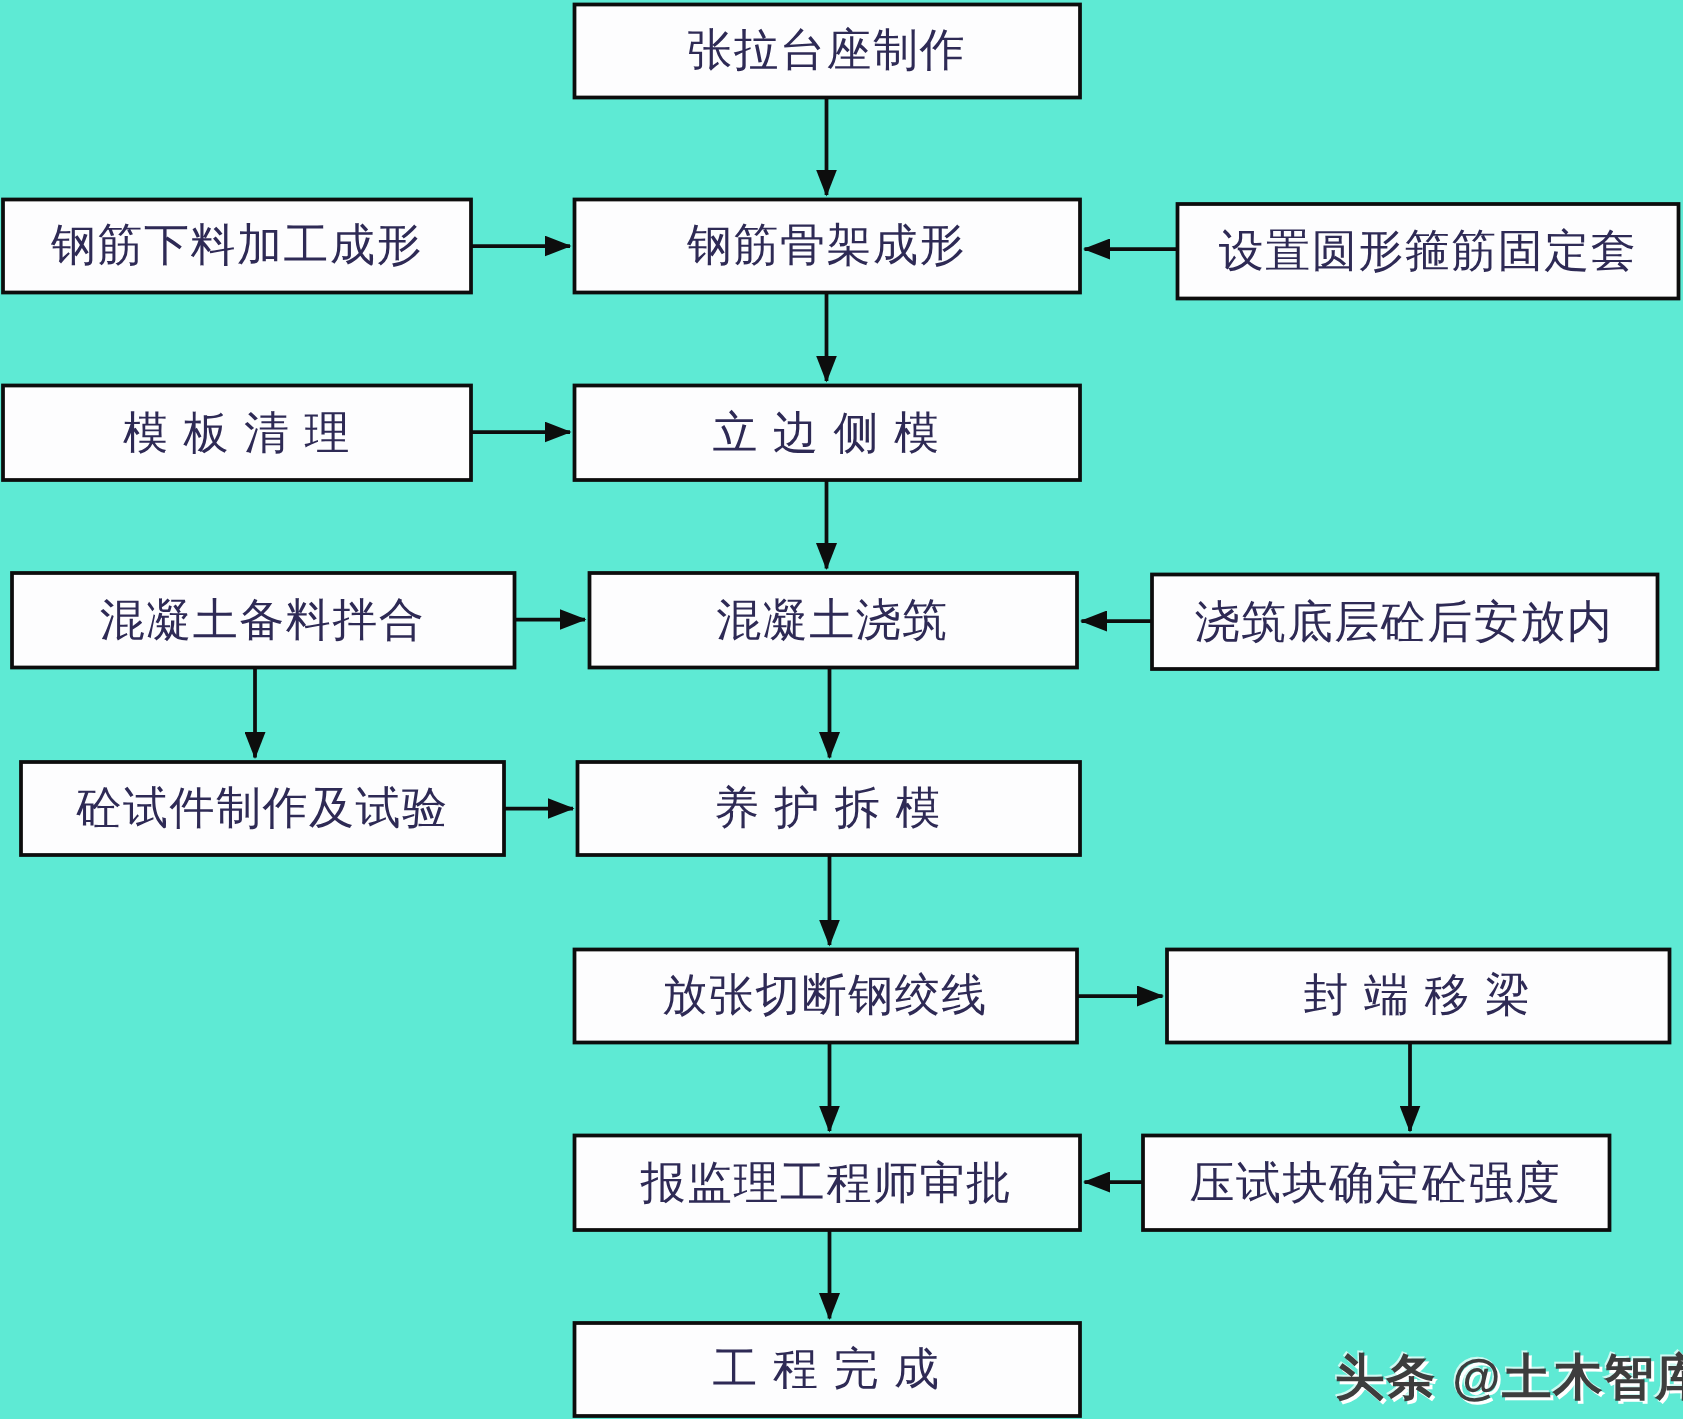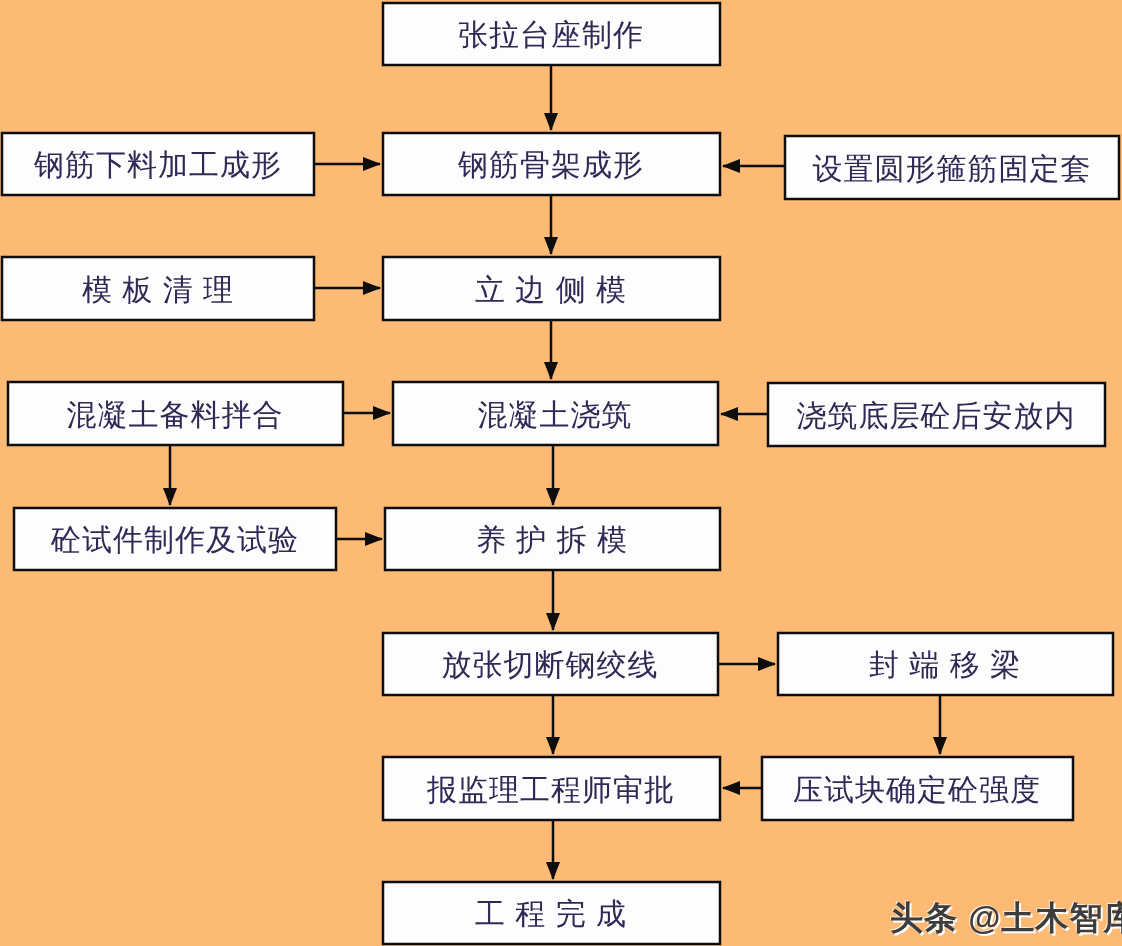--- a/index.html
+++ b/index.html
@@ -5,21 +5,21 @@
   html, body {
     margin: 0;
     padding: 0;
     background: #f6f7f9;
     font-family: "Liberation Sans", sans-serif;
   }
   #stage {
     position: relative;
     width: 1122px;
     height: 946px;
-    background: #fdba74;
+    background: #5eead4;
     overflow: hidden;
   }
   svg { position: absolute; left: 0; top: 0; }
   .node-rect {
     fill: #fdfdfe;
     stroke: #0d0d0d;
     stroke-width: 2.5;
   }
   .node-label {
     fill: #2e2a55;

